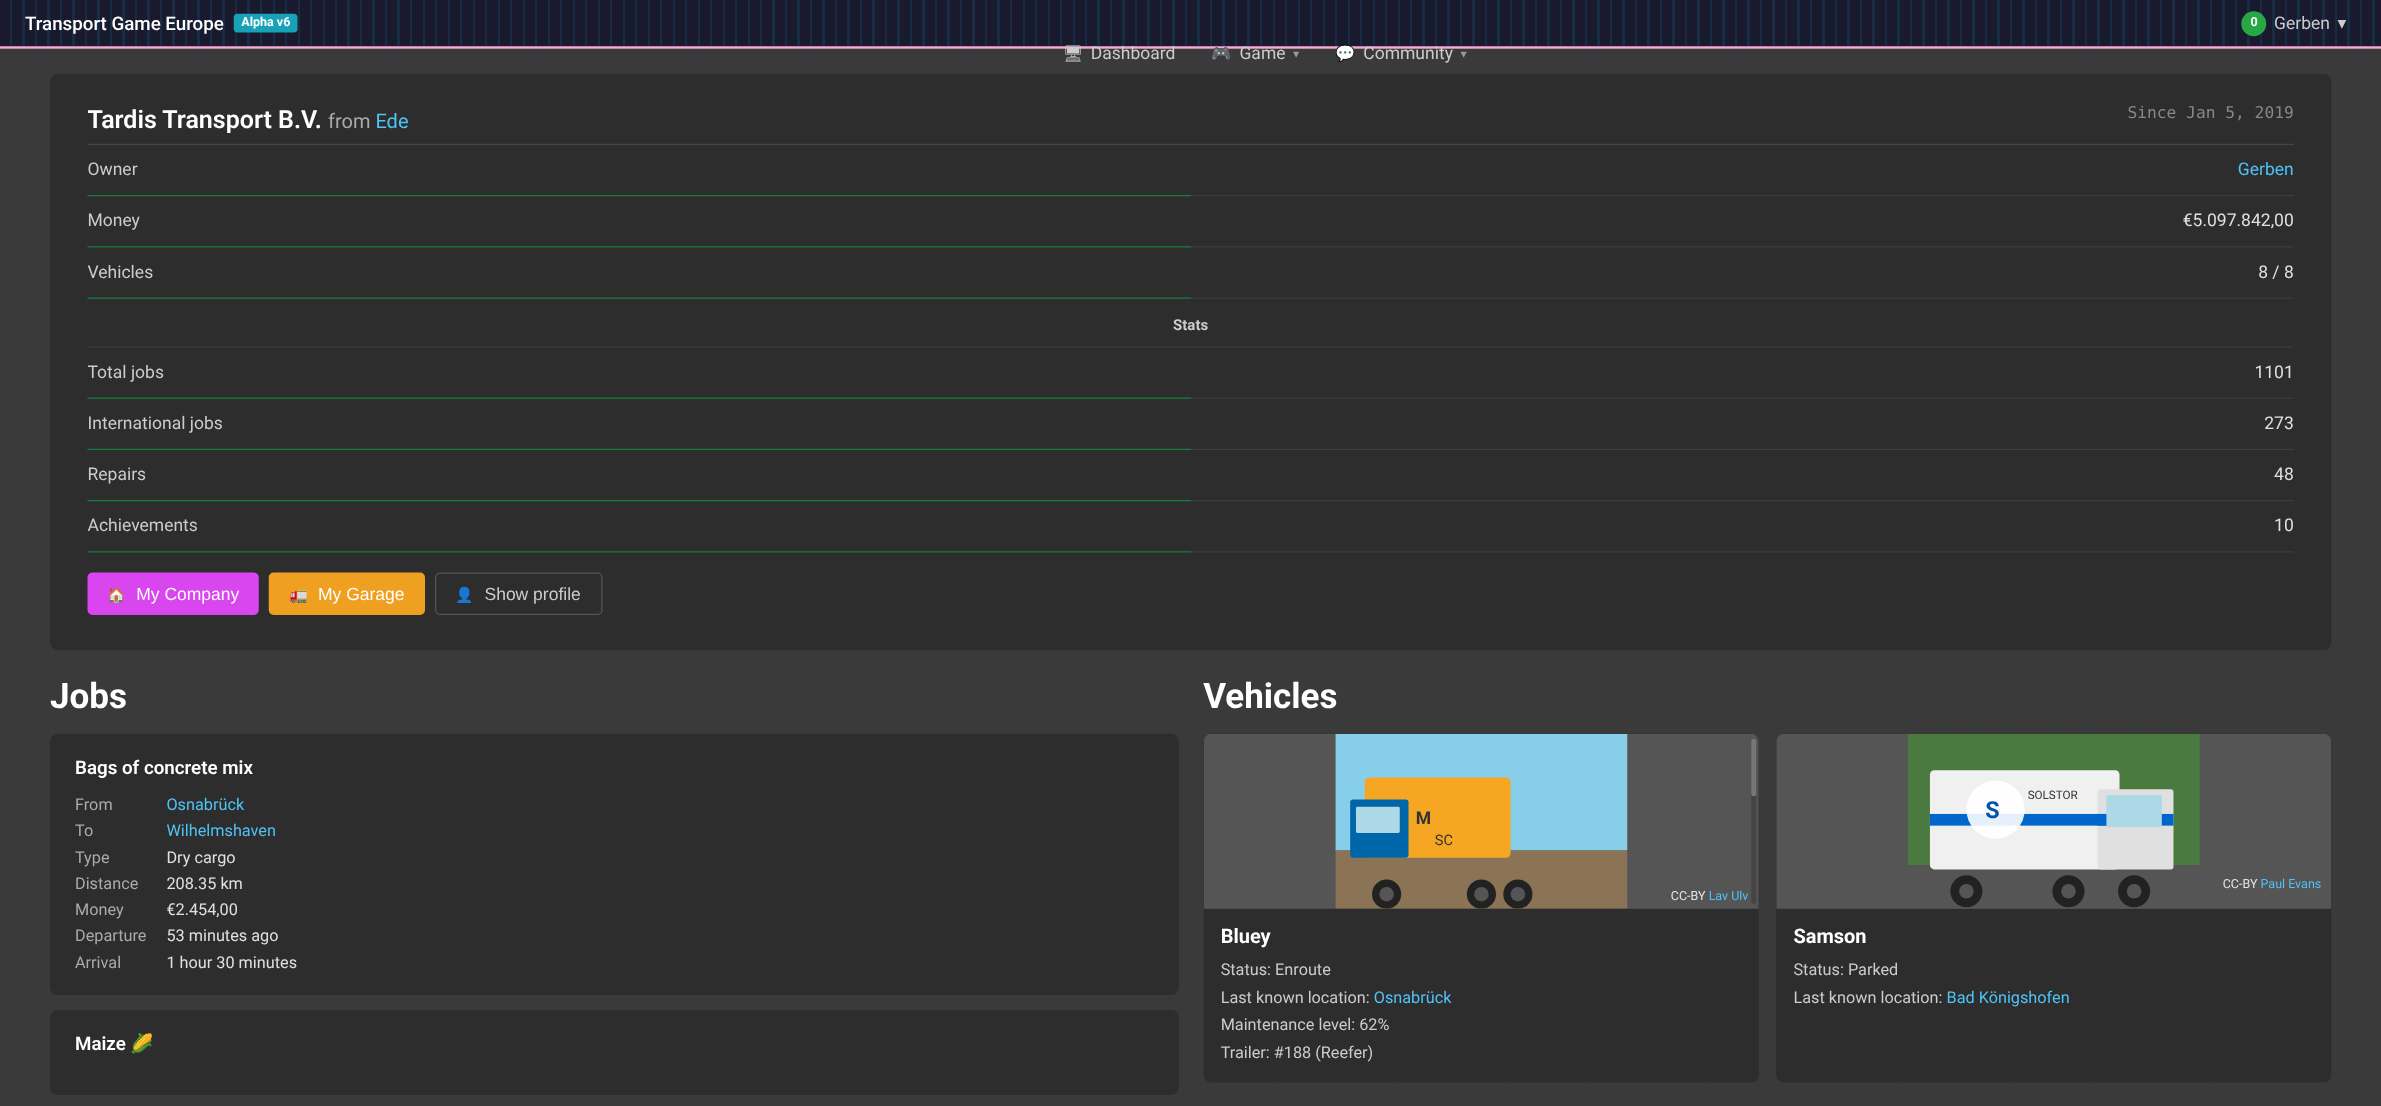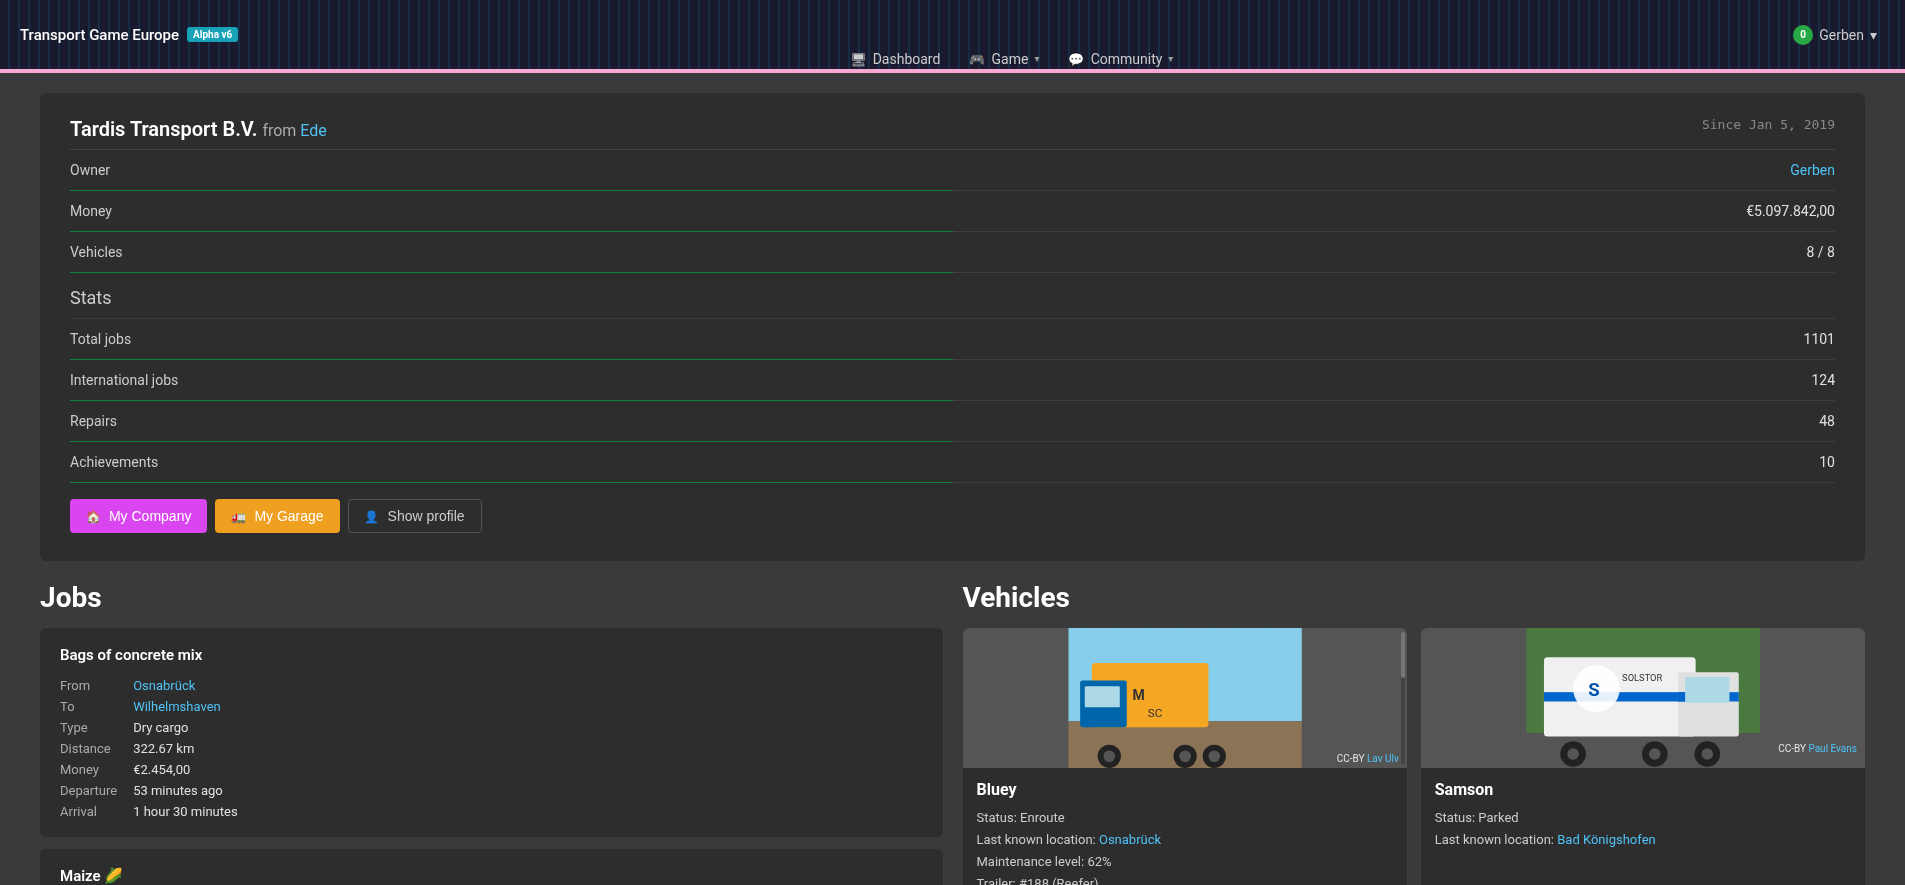--- a/index.html
+++ b/index.html
@@ -6,27 +6,27 @@
     body {
       background-color: #3a3a3a;
       font-family: -apple-system, BlinkMacSystemFont, 'Segoe UI', Roboto, sans-serif;
       color: #e0e0e0;
       min-height: 885px;
       overflow-x: hidden;
     }
 
     
     .top-pattern {
-      height: 73px;
+      height: 39px;
       background: #1a1a2e;
       position: relative;
       display: flex;
       align-items: center;
       padding: 16px 20px;
-      border-bottom: 4px solid #f9a8d4;
+      border-bottom: 2px solid #f9a8d4;
     }
 
     .top-pattern::before {
       content: '';
       position: absolute;
       top: 0; left: 0; right: 0; bottom: 0;
       background-image: repeating-linear-gradient(
         90deg,
         transparent 0px,
         transparent 8px,
@@ -184,25 +184,25 @@
       text-align: right;
     }
 
     .info-value.link {
       color: #4fc3f7;
       cursor: pointer;
     }
 
     .stats-divider {
       grid-column: 1 / -1;
-      text-align: left;
+      text-align: center;
       padding: 14px 0 10px;
       color: #ccc;
-      font-size: 18px;
-      font-weight: 400;
+      font-size: 12px;
+      font-weight: 700;
       border-bottom: 1px solid #3d3d3d;
     }
 
     
     .action-buttons {
       display: flex;
       gap: 8px;
       padding: 16px 0 4px;
     }
 
@@ -425,21 +425,21 @@
 
       <div class="info-label">Vehicles</div>
       <div class="info-value">8 / 8</div>
 
       <div class="stats-divider">Stats</div>
 
       <div class="info-label">Total jobs</div>
       <div class="info-value">1101</div>
 
       <div class="info-label">International jobs</div>
-      <div class="info-value">124</div>
+      <div class="info-value">273</div>
 
       <div class="info-label">Repairs</div>
       <div class="info-value">48</div>
 
       <div class="info-label">Achievements</div>
       <div class="info-value">10</div>
     </div>
 
     <div class="action-buttons">
       <button class="btn-my-company">
@@ -468,21 +468,21 @@
           <span class="job-detail-label">From</span>
           <span class="job-detail-value link">Osnabrück</span>
 
           <span class="job-detail-label">To</span>
           <span class="job-detail-value link">Wilhelmshaven</span>
 
           <span class="job-detail-label">Type</span>
           <span class="job-detail-value">Dry cargo</span>
 
           <span class="job-detail-label">Distance</span>
-          <span class="job-detail-value">322.67 km</span>
+          <span class="job-detail-value">208.35 km</span>
 
           <span class="job-detail-label">Money</span>
           <span class="job-detail-value">€2.454,00</span>
 
           <span class="job-detail-label">Departure</span>
           <span class="job-detail-value">53 minutes ago</span>
 
           <span class="job-detail-label">Arrival</span>
           <span class="job-detail-value">1 hour 30 minutes</span>
         </div>

